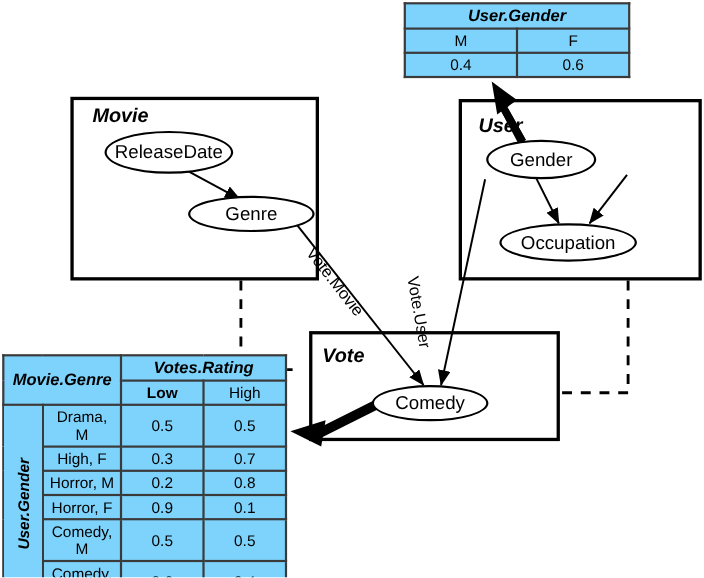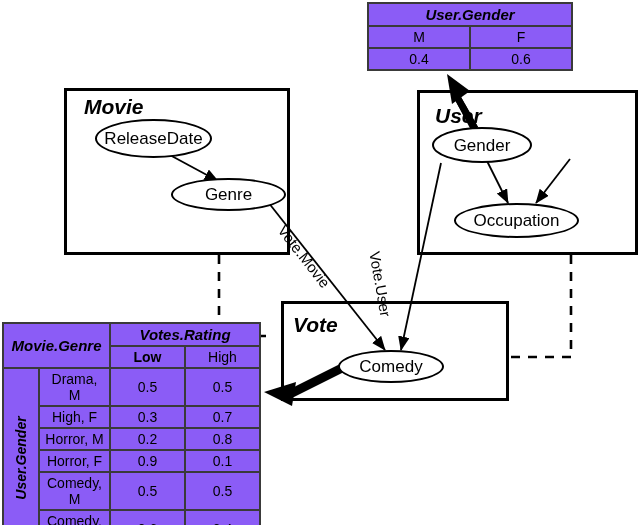--- a/index.html
+++ b/index.html
@@ -1,35 +1,35 @@
 <!DOCTYPE html>
 <html><head>
 <meta charset="utf-8">
 <style>
   html,body{margin:0;padding:0;background:#ffffff;}
   body{width:640px;height:525px;font-family:"Liberation Sans",sans-serif;color:#000;}
   #canvas{position:relative;width:640px;height:525px;overflow:hidden;background:#fff;}
 
   
   .entity-box{position:absolute;border:3px solid #000;background:transparent;box-sizing:border-box;}
-  .entity-title{position:absolute;font-style:italic;font-weight:bold;font-size:21px;letter-spacing:0px;text-align:center;}
+  .entity-title{position:absolute;font-style:italic;font-weight:bold;font-size:18px;letter-spacing:0px;text-align:center;}
 
   
   .ellipse{position:absolute;border:2px solid #000;border-radius:50%;background:#fff;
            display:flex;align-items:center;justify-content:center;box-sizing:border-box;}
   .ellipse span{font-size:17px;line-height:1;white-space:nowrap;}
 
   
   #edges{position:absolute;left:0;top:0;width:640px;height:525px;pointer-events:none;}
   .edge-label{position:absolute;font-size:15px;white-space:nowrap;transform-origin:0 0;}
 
   
   table.cpt{position:absolute;border-collapse:collapse;background:#fff;}
   table.cpt td,table.cpt th{border:2px solid #3a3a3a;text-align:center;font-weight:normal;
-        font-size:14px;padding:2px 4px;background:#8b5cf6;}
+        font-size:14px;padding:2px 4px;background:#7dd3fc;}
   table.cpt th.hdr{font-style:italic;font-weight:bold;font-size:15px;}
   td.rot{position:relative;width:26px;padding:0;}
   .rotlabel{position:absolute;left:50%;top:50%;font-style:italic;font-weight:bold;font-size:14px;
             white-space:nowrap;transform:translate(-50%,-50%) rotate(-90deg);}
 </style>
 </head>
 <body>
 
 <div id="canvas">
 
@@ -73,21 +73,21 @@
     <span>ReleaseDate</span>
   </div>
 
   <div class="ellipse" style="left:171px;top:178px;width:115px;height:33px;text-align:right;">
     <span>Genre</span>
   </div>
 
   <div class="entity-box" style="left:417px;top:90px;width:221px;height:165px;"></div>
   <div class="entity-title" style="left:435px;top:104px;">User</div>
 
-  <div class="ellipse" style="left:432px;top:127px;width:100px;height:36px;justify-content:center;">
+  <div class="ellipse" style="left:442px;top:127px;width:100px;height:36px;justify-content:center;">
     <span>Gender</span>
   </div>
 
 
   <div class="ellipse" style="left:454px;top:203px;width:125px;height:35px;">
     <span>Occupation</span>
   </div>
 
   <div class="entity-box" style="left:281px;top:301px;width:228px;height:100px;"></div>
   <div class="entity-title" style="left:293px;top:313px;">Vote</div>

